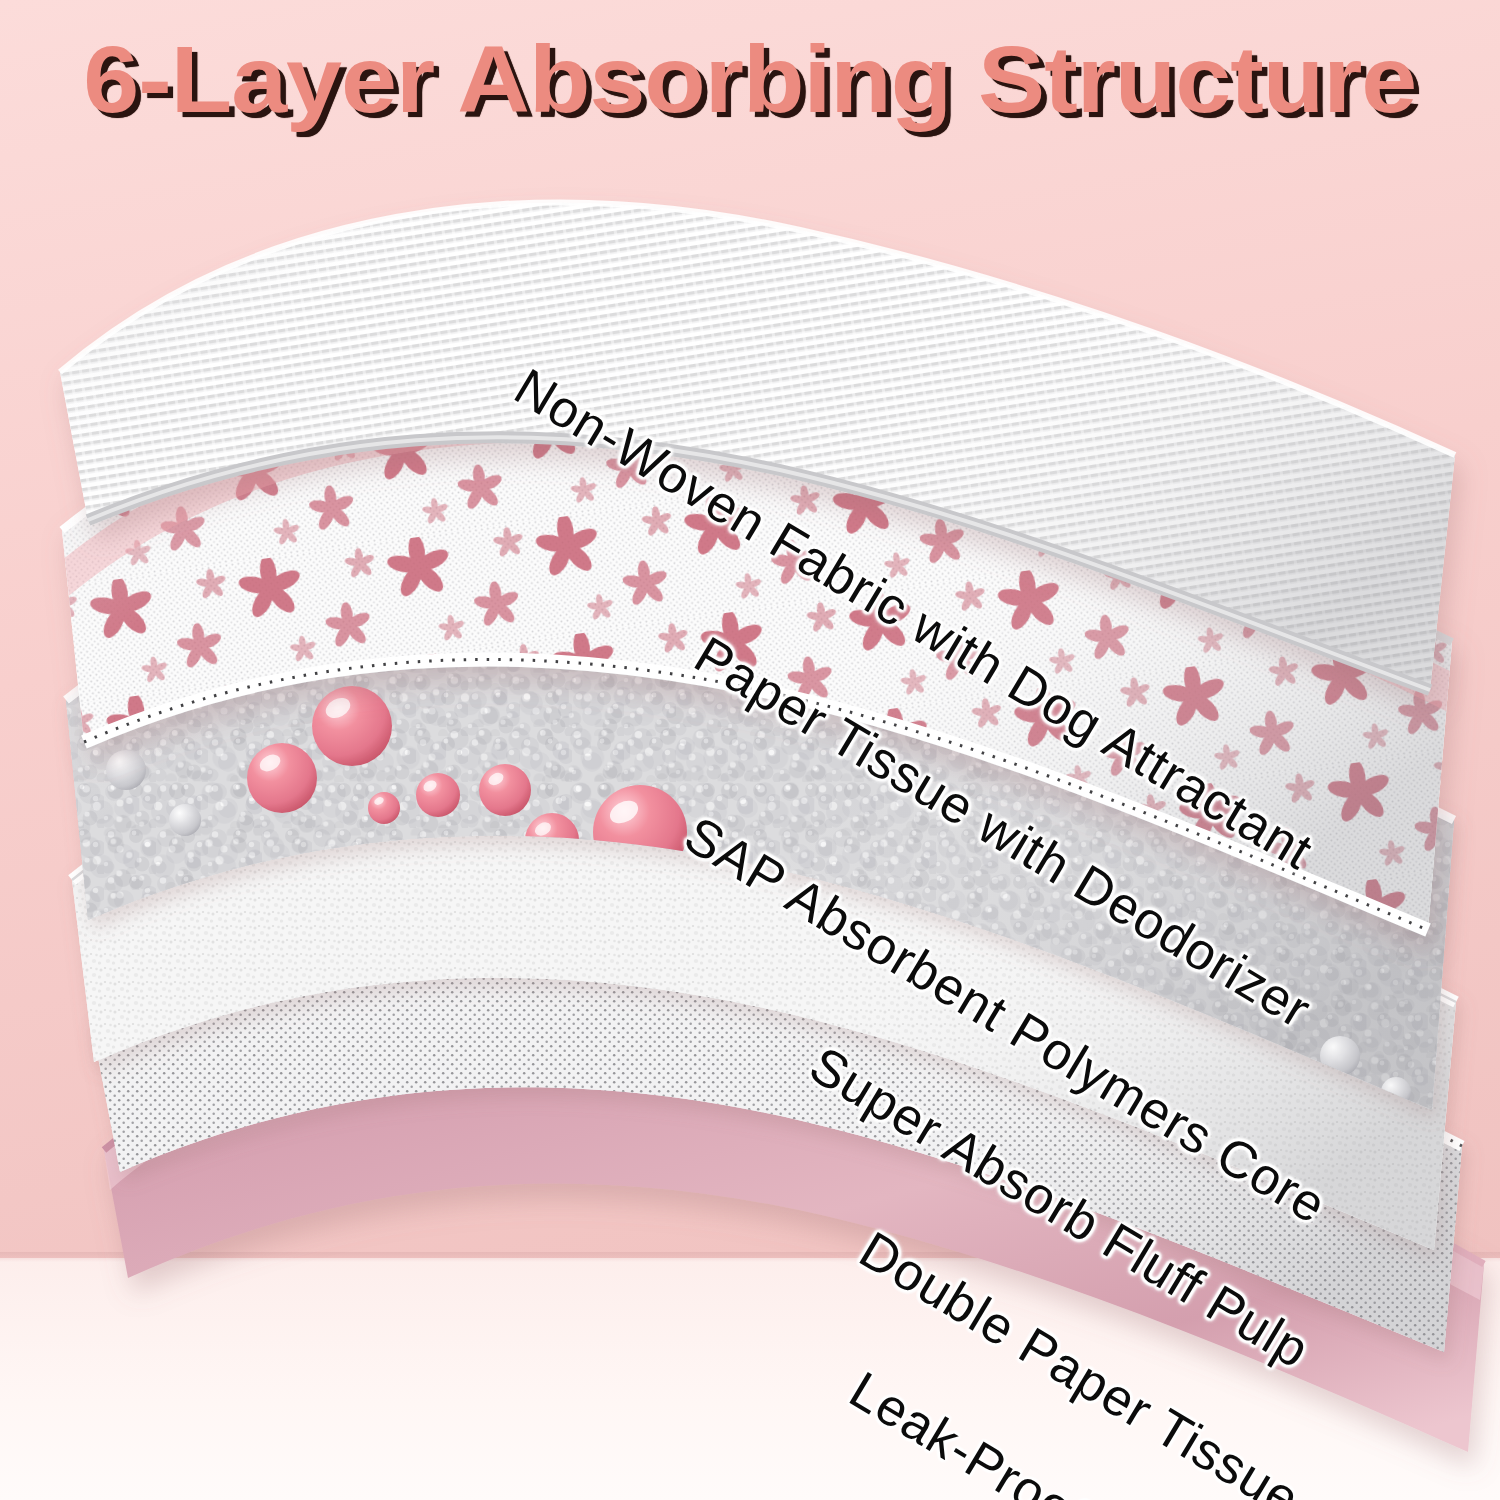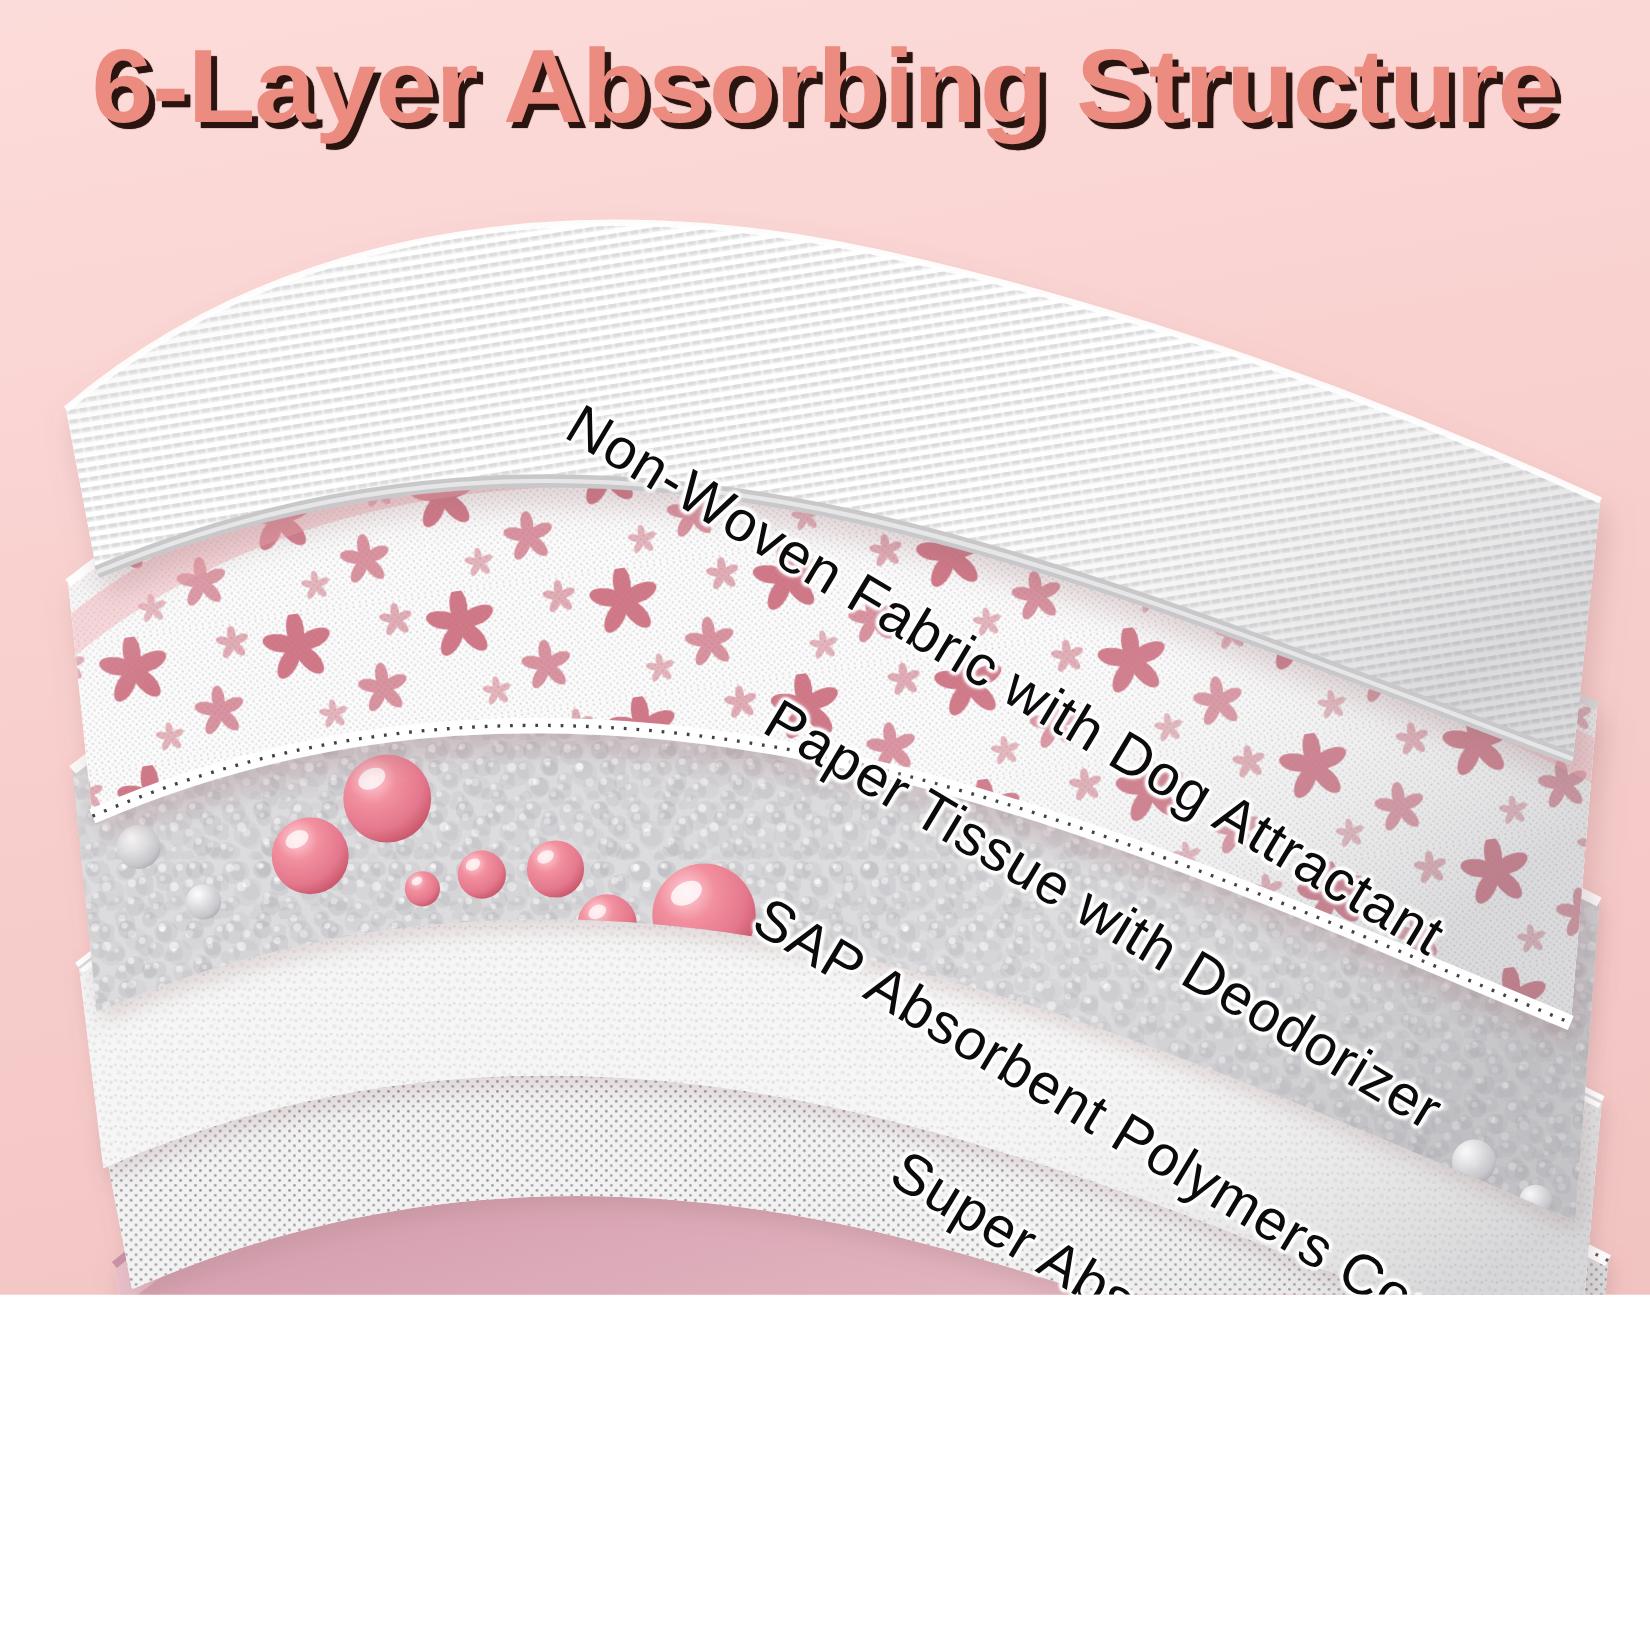--- a/index.html
+++ b/index.html
@@ -3,21 +3,21 @@
 <meta charset="utf-8">
 <title>6-Layer Absorbing Structure</title>
 <style>
   html,body{margin:0;padding:0;}
   body{
     font-family:"Liberation Sans", sans-serif;
     background:#ffffff;
   }
   #stage{
     position:relative;
-    width:1500px;height:1177px;
+    width:1500px;height:1500px;
     overflow:hidden;
     background:#fcd9d7;
   }
   
   .bg-upper{
     position:absolute;left:0;top:0;width:1500px;height:1258px;
     background:linear-gradient(170deg,#fcdcda 0%,#f8cfcd 45%,#f0c2c0 100%);
   }
   .bg-lower{
     position:absolute;left:0;top:1258px;width:1500px;height:242px;

